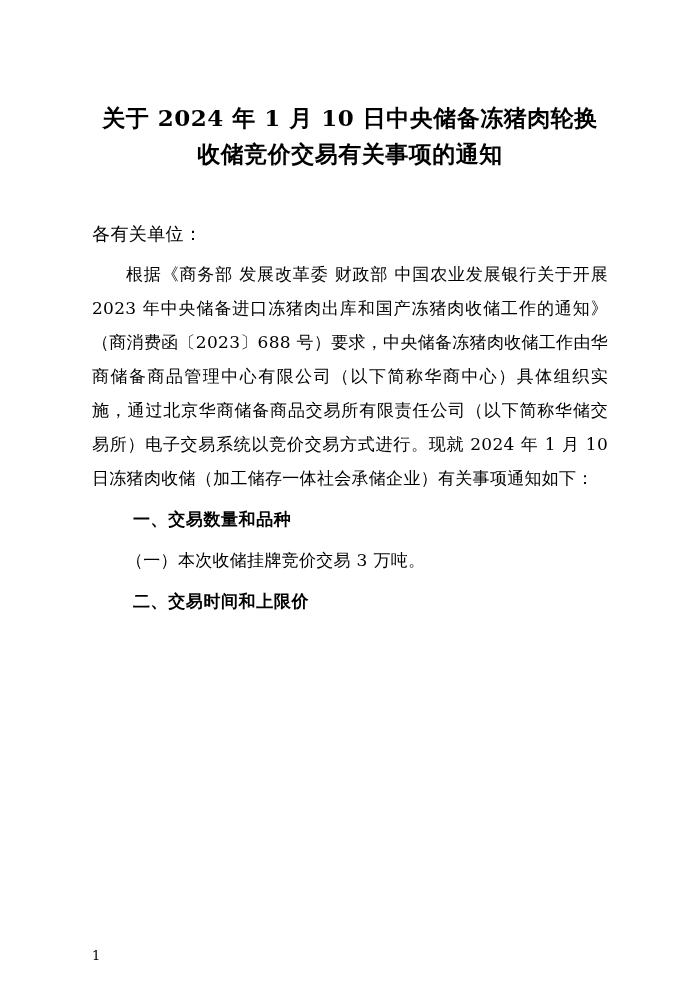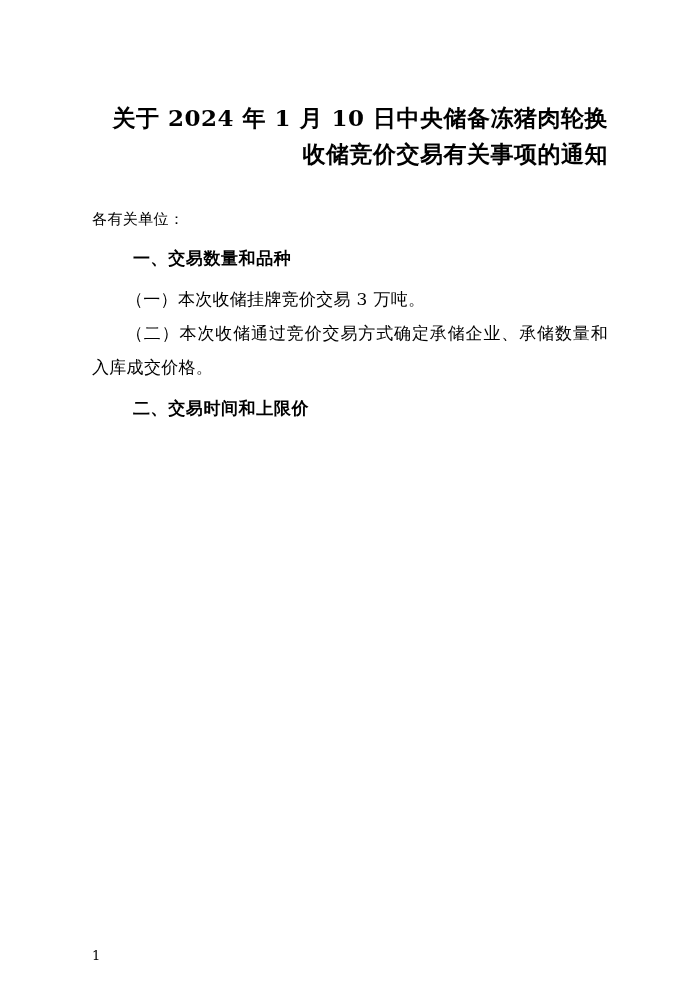--- a/index.html
+++ b/index.html
@@ -15,33 +15,33 @@
     overflow: hidden;
   }
   .page {
     position: relative;
     width: 700px;
     height: 989px;
     box-sizing: border-box;
     padding: 100px 92px 0 92px;
   }
   .doc-title {
-    text-align: right;
+    text-align: center;
     font-size: 23px;
     font-weight: bold;
     line-height: 1.55;
     letter-spacing: 0.5px;
-    margin: 0 0 34px 0;
+    margin: 0 0 46px 0;
     font-family: "DejaVu Serif", "Liberation Serif", serif;
   }
   .doc-title .title-line {
     display: block;
   }
   .salutation {
-    font-size: 15px;
+    font-size: 18px;
     line-height: 1.9;
     margin: 0 0 6px 0;
     letter-spacing: 0.4px;
   }
   p.body-par {
     font-size: 17px;
     line-height: 2.0;
     margin: 0;
     text-align: justify;
     text-justify: inter-ideograph;
@@ -70,22 +70,22 @@
 
 <div class="page">
 
   <h1 class="doc-title">
     <span class="title-line">关于 2024 年 1 月 10 日中央储备冻猪肉轮换</span>
     <span class="title-line">收储竞价交易有关事项的通知</span>
   </h1>
 
   <p class="salutation">各有关单位：</p>
 
+  <p class="body-par">根据《商务部 发展改革委 财政部 中国农业发展银行关于开展 2023 年中央储备进口冻猪肉出库和国产冻猪肉收储工作的通知》（商消费函〔2023〕688 号）要求，中央储备冻猪肉收储工作由华商储备商品管理中心有限公司（以下简称华商中心）具体组织实施，通过北京华商储备商品交易所有限责任公司（以下简称华储交易所）电子交易系统以竞价交易方式进行。现就 2024 年 1 月 10 日冻猪肉收储（加工储存一体社会承储企业）有关事项通知如下：</p>
 
   <p class="section-head">一、交易数量和品种</p>
 
   <p class="body-par">（一）本次收储挂牌竞价交易 3 万吨。</p>
-  <p class="body-par">（二）本次收储通过竞价交易方式确定承储企业、承储数量和入库成交价格。</p>
 
   <p class="section-head">二、交易时间和上限价</p>
 
   <div class="page-number">1</div>
 </div>
 
 </body></html>

